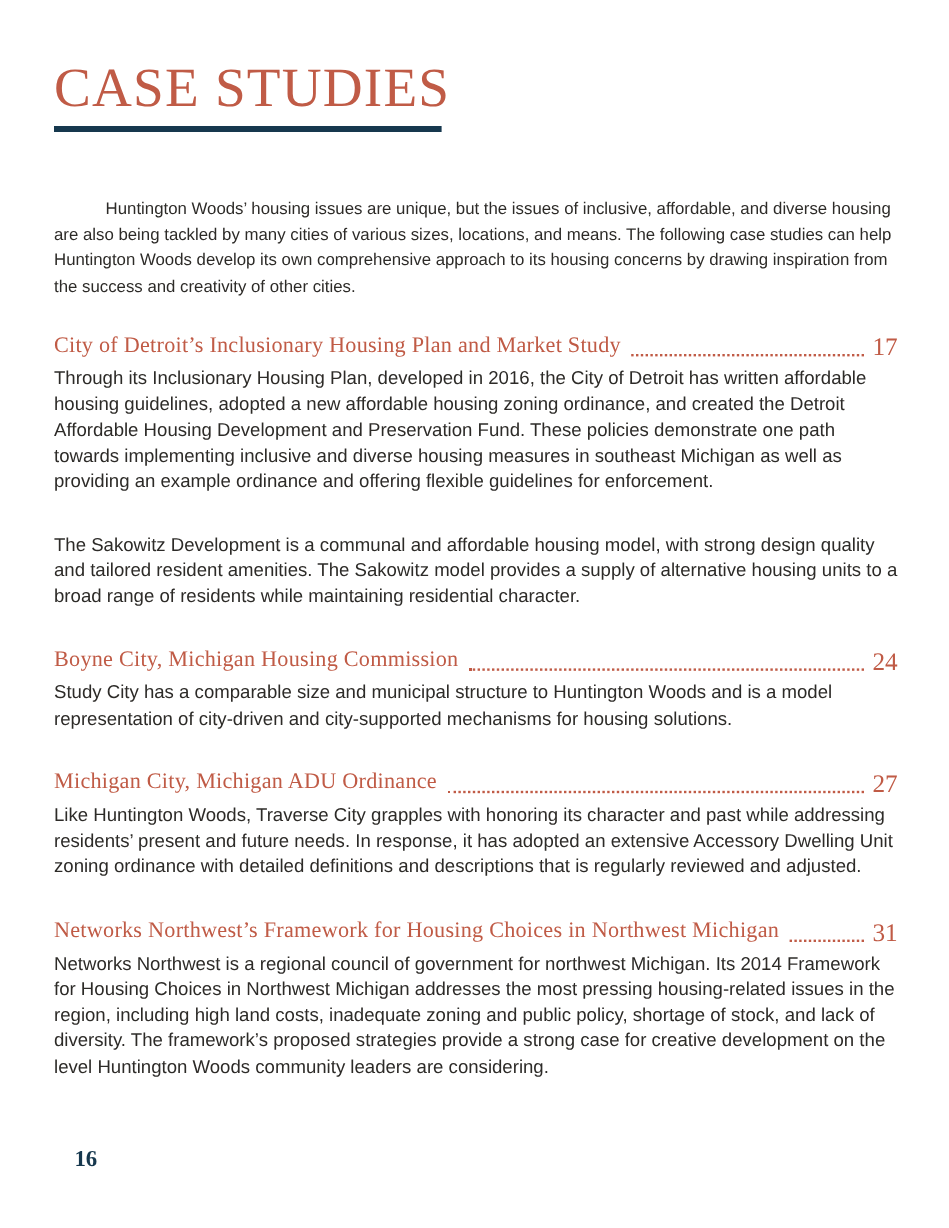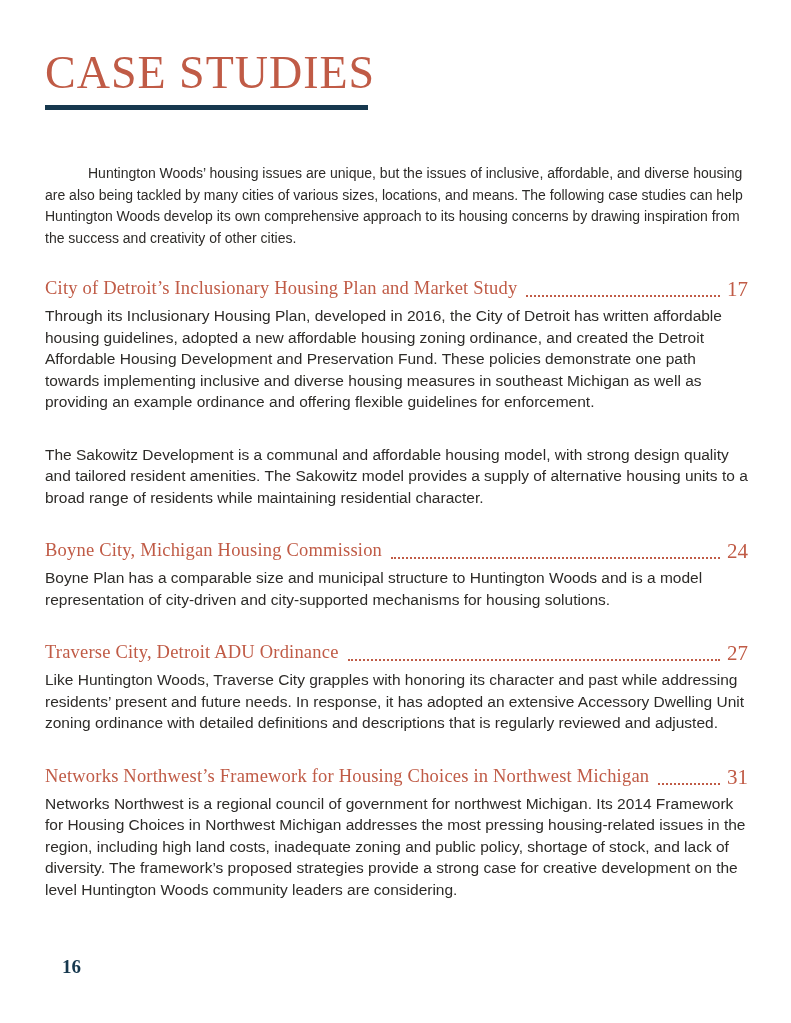--- a/index.html
+++ b/index.html
@@ -112,26 +112,26 @@
     <section class="entry">
       <p class="desc">The Sakowitz Development is a communal and affordable housing model, with strong design quality and tailored resident amenities. The Sakowitz model provides a supply of alternative housing units to a broad range of residents while maintaining residential character.</p>
     </section>
 
     <section class="entry">
       <div class="toc-row">
         <span class="toc-title">Boyne City, Michigan Housing Commission</span>
         <span class="leader"></span>
         <span class="toc-page">24</span>
       </div>
-      <p class="desc">Boyne Plan has a comparable size and municipal structure to Huntington Woods and is a model representation of city-driven and city-supported mechanisms for housing solutions.</p>
+      <p class="desc">Study City has a comparable size and municipal structure to Huntington Woods and is a model representation of city-driven and city-supported mechanisms for housing solutions.</p>
     </section>
 
     <section class="entry">
       <div class="toc-row">
-        <span class="toc-title">Traverse City, Detroit ADU Ordinance</span>
+        <span class="toc-title">Michigan City, Michigan ADU Ordinance</span>
         <span class="leader"></span>
         <span class="toc-page">27</span>
       </div>
       <p class="desc">Like Huntington Woods, Traverse City grapples with honoring its character and past while addressing residents’ present and future needs. In response, it has adopted an extensive Accessory Dwelling Unit zoning ordinance with detailed definitions and descriptions that is regularly reviewed and adjusted.</p>
     </section>
 
     <section class="entry">
       <div class="toc-row">
         <span class="toc-title">Networks Northwest’s Framework for Housing Choices in Northwest Michigan</span>
         <span class="leader"></span>

